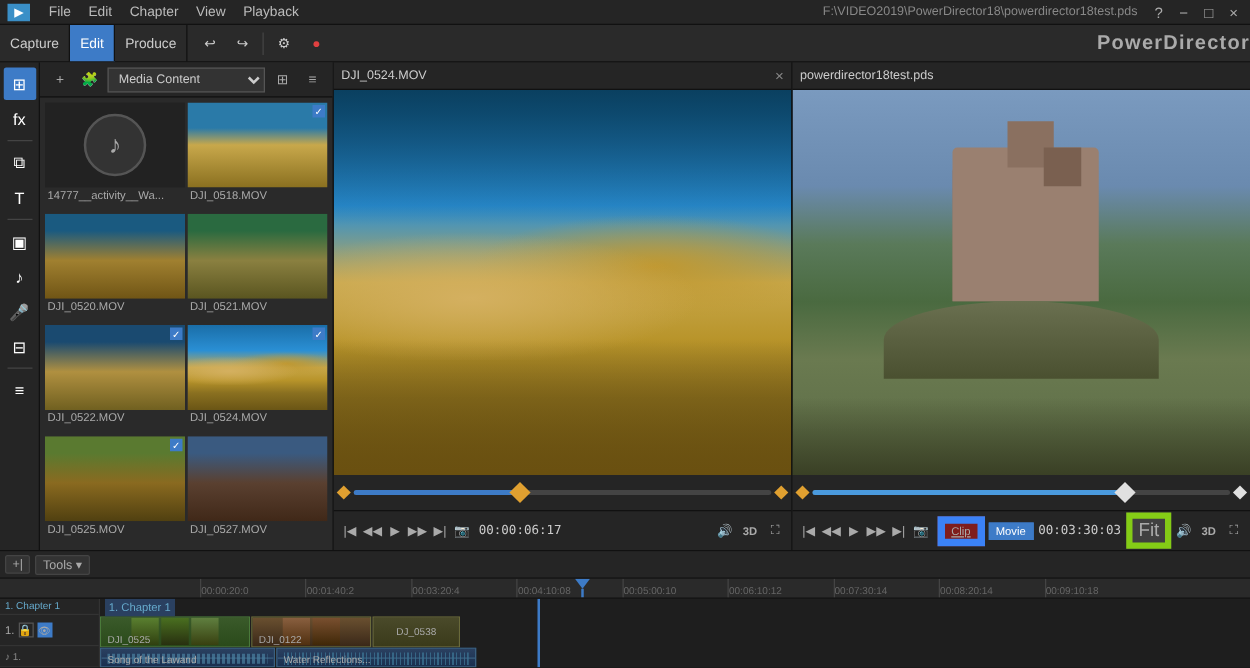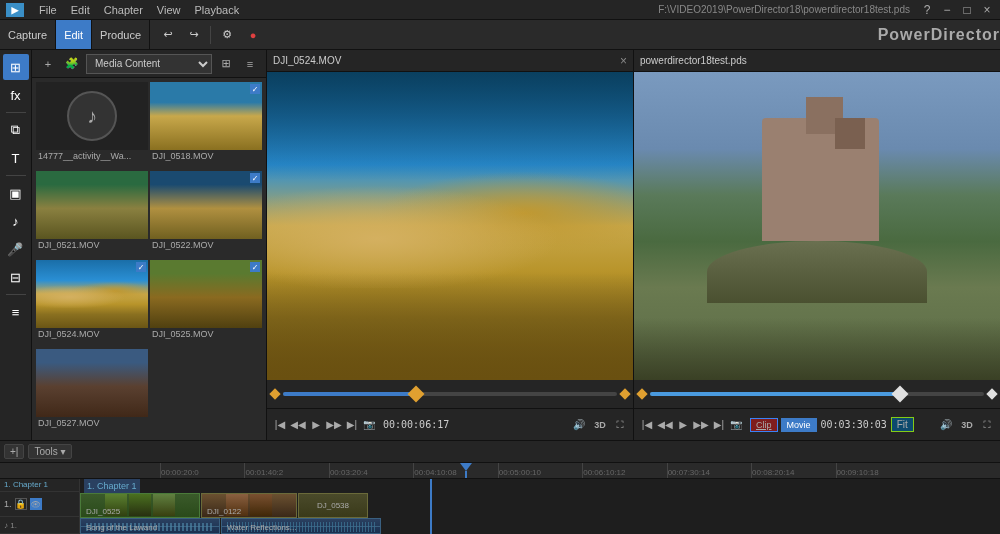--- a/index.html
+++ b/index.html
@@ -612,20 +612,26 @@
       </div>
 
       <div class="media-thumb">
         <div class="media-thumb-img" style="overflow:hidden;">
           <div style="width:100%;height:100%;background:linear-gradient(to bottom,#2a7aa8 30%,#c8a84b 50%,#8a7020 100%);"></div>
         </div>
         <div class="media-thumb-check">✓</div>
         <div class="media-thumb-label">DJI_0518.MOV</div>
       </div>
 
+      <div class="media-thumb">
+        <div class="media-thumb-img">
+          <div style="width:100%;height:100%;background:linear-gradient(to bottom,#1a5a80 20%,#a08030 55%,#705515 100%);"></div>
+        </div>
+        <div class="media-thumb-label">DJI_0520.MOV</div>
+      </div>
 
       <div class="media-thumb">
         <div class="media-thumb-img">
           <div style="width:100%;height:100%;background:linear-gradient(to bottom,#2a6a40 20%,#8a8040 55%,#5a5520 100%);"></div>
         </div>
         <div class="media-thumb-label">DJI_0521.MOV</div>
       </div>
 
       <div class="media-thumb">
         <div class="media-thumb-img">
@@ -719,25 +725,25 @@
           <div style="width:8px;height:8px;background:#e0e0e0;transform:rotate(45deg);flex-shrink:0;"></div>
         </div>
         <div class="preview-controls-bar">
           <div class="ctrl-btn">|◀</div>
           <div class="ctrl-btn">◀◀</div>
           <div class="ctrl-btn">▶</div>
           <div class="ctrl-btn">▶▶</div>
           <div class="ctrl-btn">▶|</div>
           <div class="ctrl-btn">📷</div>
           <div style="display:flex;align-items:center;gap:3px;margin-left:4px;">
-            <div style="padding:1px 5px;font-size:9px;color:#aaa;border:1px solid #3b82f6;background:#7f1d1d;cursor:pointer;text-decoration:underline;">Clip</div>
+            <div style="padding:1px 5px;font-size:9px;color:#aaa;border:6px solid #3b82f6;background:#7f1d1d;cursor:pointer;text-decoration:underline;">Clip</div>
             <div style="padding:1px 5px;font-size:9px;color:#fff;border:1px solid #3d7bc7;background:#3d7bc7;cursor:pointer;">Movie</div>
           </div>
           <div class="timecode">00:03:30:03</div>
-          <div style="padding:1px 5px;font-size:10px;color:#aaa;border:1px solid #84cc16;background:#0c4a6e;cursor:pointer;">Fit</div>
+          <div style="padding:1px 5px;font-size:15px;color:#aaa;border:5px solid #84cc16;background:#404040;cursor:pointer;">Fit</div>
           <div style="margin-left:auto;display:flex;gap:2px;">
             <div class="ctrl-btn">🔊</div>
             <div class="ctrl-btn" style="font-size:9px;font-weight:bold;">3D</div>
             <div class="ctrl-btn">⛶</div>
           </div>
         </div>
       </div>
     </div>
   </div>
 </div>

